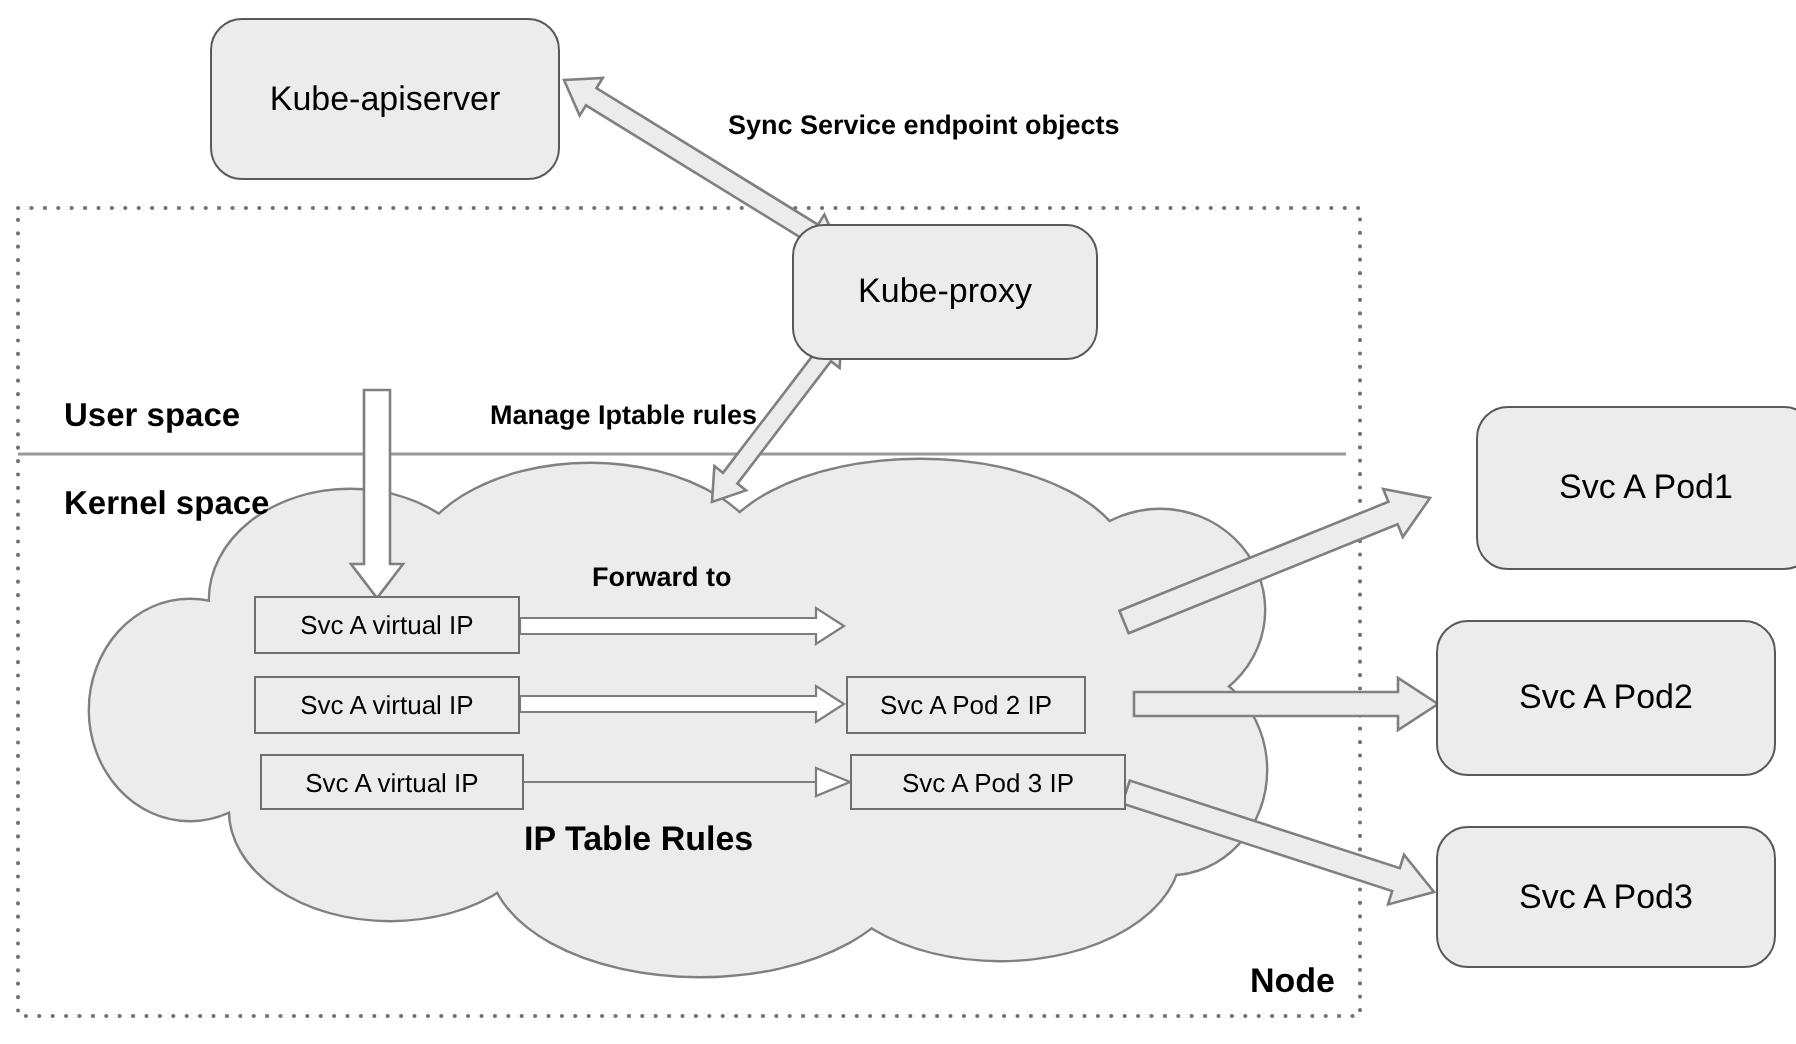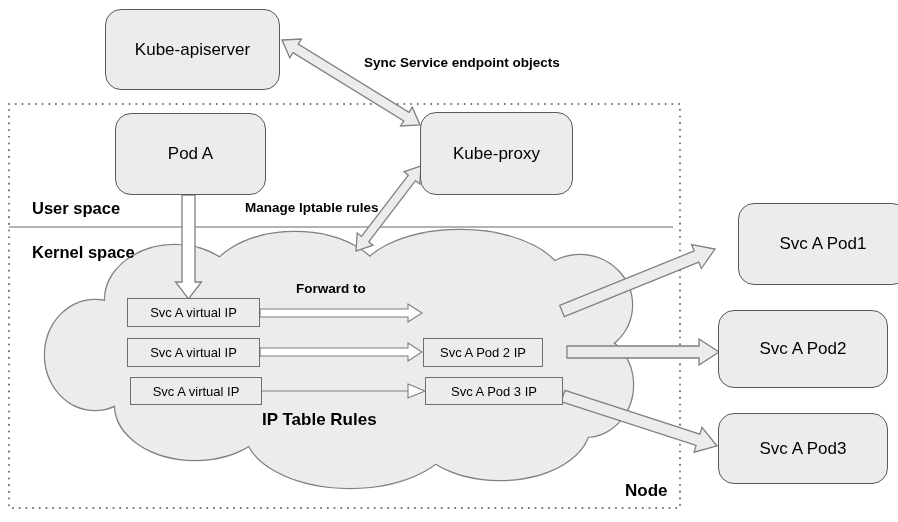--- a/index.html
+++ b/index.html
@@ -71,25 +71,22 @@
 
     <polygon points="564.3,316.6 698.8,262.1 701.4,268.5 715,249 691.6,244.5 694.2,250.9 559.7,305.4" fill="#ececec" stroke="#808080" stroke-width="1.3"></polygon>
     <polygon points="567,358 699,358 699,365 719,352 699,339 699,346 567,346" fill="#ececec" stroke="#808080" stroke-width="1.3"></polygon>
     <polygon points="561.1,401.7 696.1,445.5 694,452.2 717,446 702,427.4 699.9,434.1 564.9,390.3" fill="#ececec" stroke="#808080" stroke-width="1.3"></polygon>
   </svg>
 
   <div class="rbox" style="left:105px;top:9px;width:175px;height:81px">
     <span>Kube-apiserver</span>
   </div>
 
-  <div class="rbox" style="left:115px;top:113px;width:151px;height:82px">
-    <span>Pod A</span>
-  </div>
 
-  <div class="rbox" style="left:420px;top:112px;width:153px;height:83px">
+  <div class="rbox" style="left:396px;top:112px;width:153px;height:68px">
     <span>Kube-proxy</span>
   </div>
 
   <div class="rbox" style="left:738px;top:203px;width:170px;height:82px">
     <span>Svc A Pod1</span>
   </div>
 
   <div class="rbox" style="left:718px;top:310px;width:170px;height:78px">
     <span>Svc A Pod2</span>
   </div>

